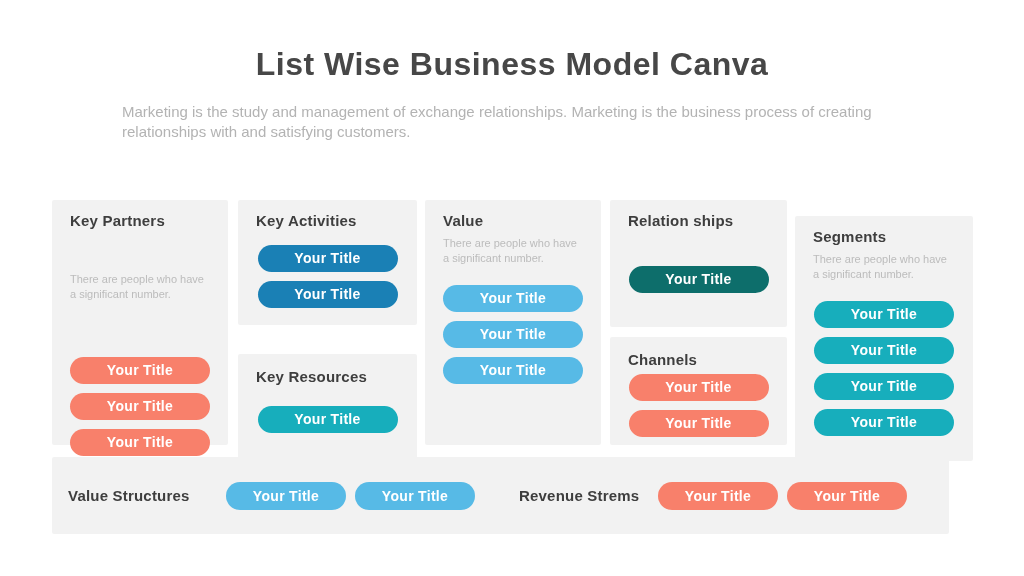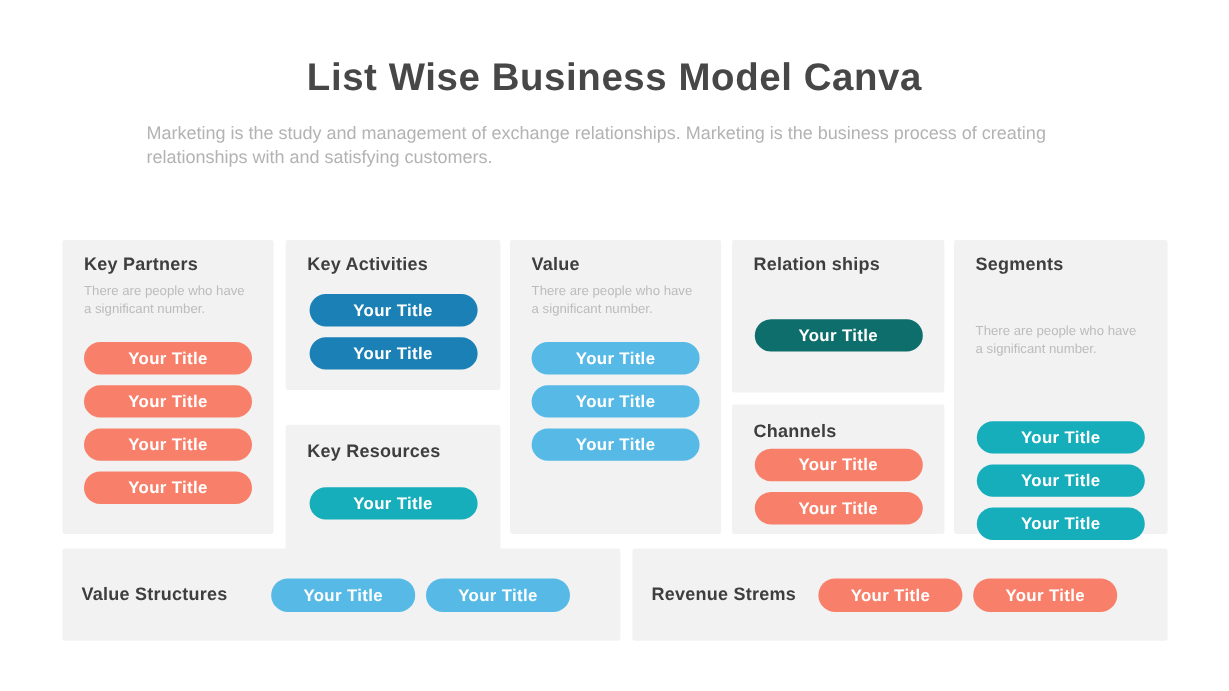--- a/index.html
+++ b/index.html
@@ -94,29 +94,29 @@
     gap: 9px;
     margin-top: 0;
   }
   .panel-row .pill {
     width: 120px;
     height: 28px;
     line-height: 28px;
   }
 
   
-  #panel-key-partners   { left: 52px;  top: 200px; width: 176px; height: 245px; }
+  #panel-key-partners   { left: 52px;  top: 200px; width: 176px; height: 245px; gap: 36px; }
   #panel-key-activities { left: 238px; top: 200px; width: 179px; height: 125px; }
   #panel-key-resources  { left: 238px; top: 354px; width: 179px; height: 110px; padding-top: 14px; }
   #panel-value          { left: 425px; top: 200px; width: 176px; height: 245px; }
   #panel-relationships  { left: 610px; top: 200px; width: 177px; height: 127px; gap: 12px; }
   #panel-channels       { left: 610px; top: 337px; width: 177px; height: 108px; padding-top: 14px; }
-  #panel-segments       { left: 795px; top: 200px; width: 178px; height: 245px; gap: 33px; }
+  #panel-segments       { left: 795px; top: 216px; width: 178px; height: 245px; }
   #panel-cost           { left: 52px;  top: 457px; width: 465px; height: 77px; }
-  #panel-revenue        { left: 527px; top: 457px; width: 446px; height: 77px; }
+  #panel-revenue        { left: 503px; top: 457px; width: 446px; height: 77px; }
 </style>
 </head>
 <body>
 
 <div class="slide">
 
   <h1 class="page-title">List Wise Business Model Canva</h1>
   <p class="page-subtitle">Marketing is the study and management of exchange relationships. Marketing is the business process of creating relationships with and satisfying customers.</p>
 
   <div class="panel" id="panel-key-partners">

